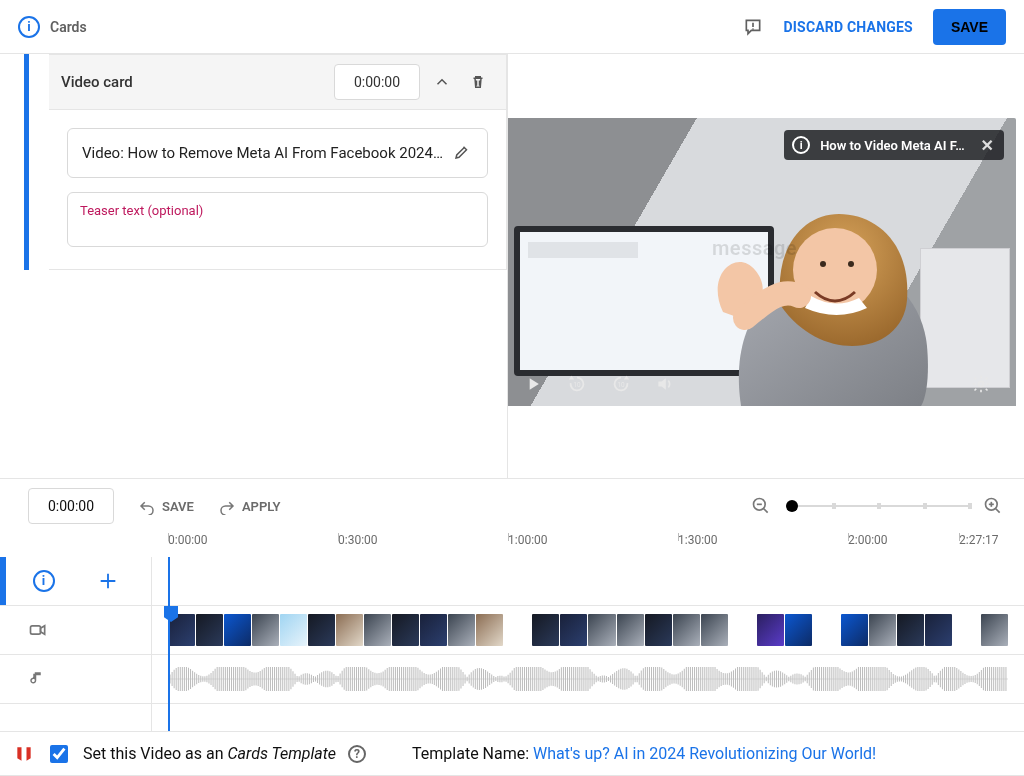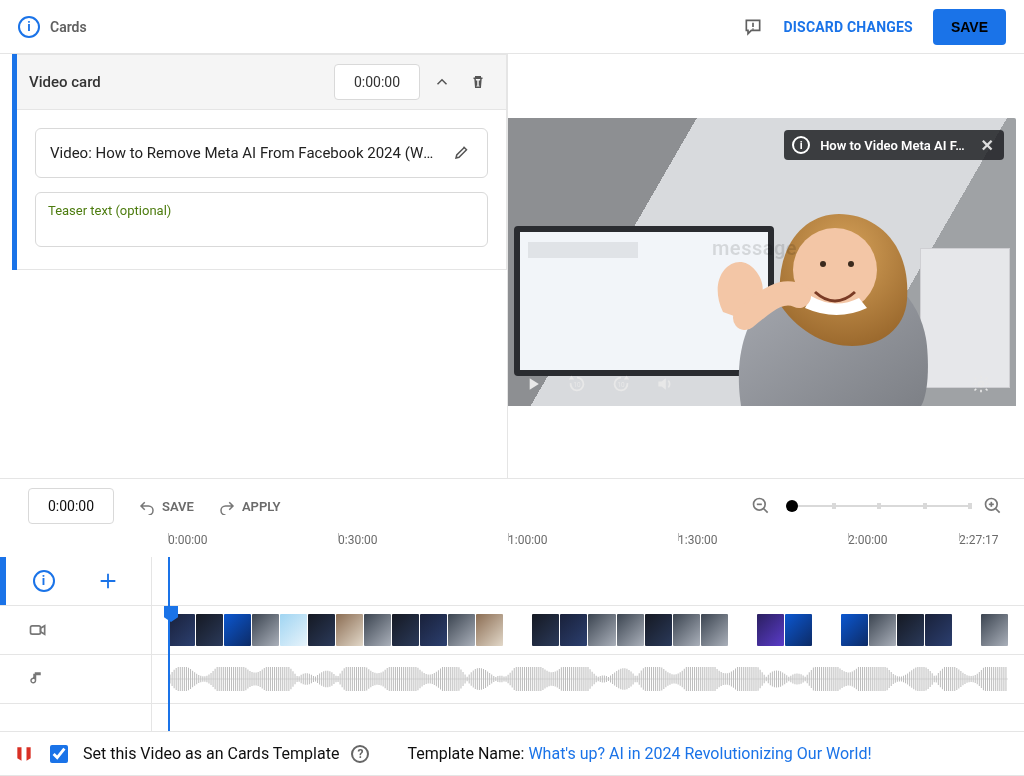--- a/index.html
+++ b/index.html
@@ -21,40 +21,40 @@
   .tb-logo svg{display:block;}
   .topbar .spacer{flex:1;}
   .alert-ico{width:20px;height:20px;color:#606060;}
   .discard{color:var(--blue);font-weight:700;font-size:14px;margin:0 20px;letter-spacing:.2px;cursor:pointer;}
   .save{background:var(--blue);color:#000000;border:none;border-radius:4px;height:36px;padding:0 18px;font-weight:700;font-size:14px;cursor:pointer;}
   
   .main{display:flex;flex:1;min-height:0;}
   .left{width:508px;display:flex;flex-direction:column;border-right:1px solid var(--border);}
   .left .addcard{display:flex;align-items:center;height:70px;padding:0 26px;color:var(--blue);font-weight:700;font-size:14px;border-bottom:1px solid var(--border);cursor:pointer;}
   .plus{display:inline-flex;align-items:center;justify-content:center;width:20px;height:20px;margin-right:12px;color:var(--blue);}
-  .card{margin:0 0 0 12px;display:flex;flex-direction:column;border-left:5px solid var(--blue);}
+  .card{margin:0 0 0 24px;display:flex;flex-direction:column;border-left:5px solid var(--blue);padding-left:20px;}
   .card-hd{height:56px;background:#f5f5f5;border:1px solid var(--border);border-left:none;display:flex;align-items:center;padding:0 14px 0 12px;color:#333;font-size:15px;}
   .card-hd .t{font-weight:500;flex:1;}
   .time-chip{height:36px;min-width:86px;padding:0 14px;border:1px solid var(--border2);border-radius:4px;display:inline-flex;align-items:center;justify-content:center;font-size:14px;background:#fff;}
   .chev{width:28px;height:28px;display:inline-flex;align-items:center;justify-content:center;margin:0 8px;color:#555;cursor:pointer;}
   .trash{width:28px;height:28px;display:inline-flex;align-items:center;justify-content:center;color:#555;cursor:pointer;}
   .card-body{background:#fff;border:1px solid var(--border);border-left:none;border-top:none;padding:18px 18px 22px 18px;}
   .field{border:1px solid var(--border2);border-radius:6px;background:#fff;}
   .video-row{display:flex;align-items:center;padding:14px 14px;gap:10px;}
   .video-title{flex:1;min-width:0;white-space:nowrap;overflow:hidden;text-overflow:ellipsis;font-size:15px;color:#222;}
   .pencil{color:#555;cursor:pointer;width:20px;height:20px;}
   .field.msg{margin-top:18px;padding:10px 12px 14px 12px;position:relative;}
   .msg .label{font-size:13px;color:#777;margin-bottom:6px;}
   .msg .val{width:100%;font:inherit;font-size:15px;line-height:1.2;color:#222;border:none;outline:none;padding:0;background:transparent;}
   .badges{position:absolute;right:10px;top:10px;display:flex;gap:4px;}
   .bdg{width:22px;height:22px;border-radius:4px;display:inline-flex;align-items:center;justify-content:center;font-size:13px;color:#fff;}
   .bdg.green{background:#00b894;}
   .bdg.greenbtn{background:#15c39a;}
   .field.tease{margin-top:14px;padding:10px 12px 28px 12px;}
-  .tease .label{font-size:13px;color:#4d7c0f;}
+  .tease .label{font-size:13px;color:#be185d;}
   
   .right{flex:1;display:flex;flex-direction:column;padding-top:64px;}
   .preview{margin:0 8px 0 0;height:288px;position:relative;background:linear-gradient(180deg,#dfe3e6 0,#b8bdc1 100%);border-top-right-radius:2px;overflow:hidden;}
   .scene{position:absolute;inset:0;}
   .scene .wall{position:absolute;inset:0;background:linear-gradient(120deg,#8d8f92 0 28%, #d8dadd 28% 74%, #9fa2a5 74% 100%);}
   .scene .monitor{position:absolute;left:6px;top:108px;width:260px;height:150px;background:#f2f5f9;border:6px solid #2a2c30;border-radius:4px;}
   .scene .monitor::after{content:"";position:absolute;left:8px;top:10px;width:110px;height:16px;background:rgba(0,0,0,.07);}
   .scene .cab{position:absolute;right:6px;top:130px;width:90px;height:140px;background:#e6e7ea;border:1px solid #cfcfd3;}
   .woman{position:absolute;left:203px;top:60px;width:240px;height:228px;overflow:visible;}
   .stock{position:absolute;left:204px;top:118px;font-size:20px;color:rgba(0,0,0,.12);font-weight:600;letter-spacing:.5px;}
@@ -95,21 +95,21 @@
   .th{flex:1;background:linear-gradient(135deg,#0c2a4a,#17507a,#1e8dc8);border-radius:1px;}
   .th.a{background:linear-gradient(135deg,#19213a,#2c3f6f);} .th.b{background:linear-gradient(135deg,#3b4450,#aab0ba);} 
   .th.c{background:linear-gradient(135deg,#a0d5f2,#e7f3fb);} .th.d{background:linear-gradient(135deg,#151923,#2b3a5a);} 
   .th.e{background:linear-gradient(135deg,#8b6d53,#e2d8c9);} .th.f{background:#ffffff;} 
   .th.g{background:linear-gradient(135deg,#2b1f60,#5a3cc9);} .th.h{background:linear-gradient(135deg,#0b57d0,#0d2b66);}
   .th.gap{background:transparent;box-shadow:none;}
   
   .footer{height:44px;display:flex;align-items:center;gap:12px;padding:0 14px;border-top:1px solid var(--border);}
   .tb-sm{width:20px;height:20px;}
   .footer .chk{width:18px;height:18px;accent-color:var(--blue);}
-  .footer .ital{}
+  .footer .ital{font-style:italic;}
   .footer .q{width:18px;height:18px;border:2px solid #666;border-radius:50%;display:inline-flex;align-items:center;justify-content:center;font-size:12px;color:#666;font-weight:700;}
   .footer .link{color:var(--blue);}
   svg{display:block;}
 </style>
 </head>
 <body>
 
 <div class="app">
 
   <div class="topbar">
@@ -382,15 +382,15 @@
   <div class="footer">
     <span class="tb-sm">
       <svg viewBox="0 0 24 24" width="20" height="20">
           <path fill="#d93025" d="M4 4h5v16l-5-3z"></path>
           <path fill="#d93025" d="M15 4h5v13l-5 3z"></path>
         </svg>
     </span>
     <input type="checkbox" class="chk" checked="" style="">
     <span><span>Set this Video as an </span><span class="ital">Cards Template</span></span>
     <span class="q">?</span>
-    <span style="margin-left:26px"><span>Template Name: </span><a class="link">What's up? AI in 2024 Revolutionizing Our World!</a></span>
+    <span style="margin-left:34px"><span>Template Name: </span><a class="link">What's up? AI in 2024 Revolutionizing Our World!</a></span>
   </div>
 </div>
 
 </body></html>

